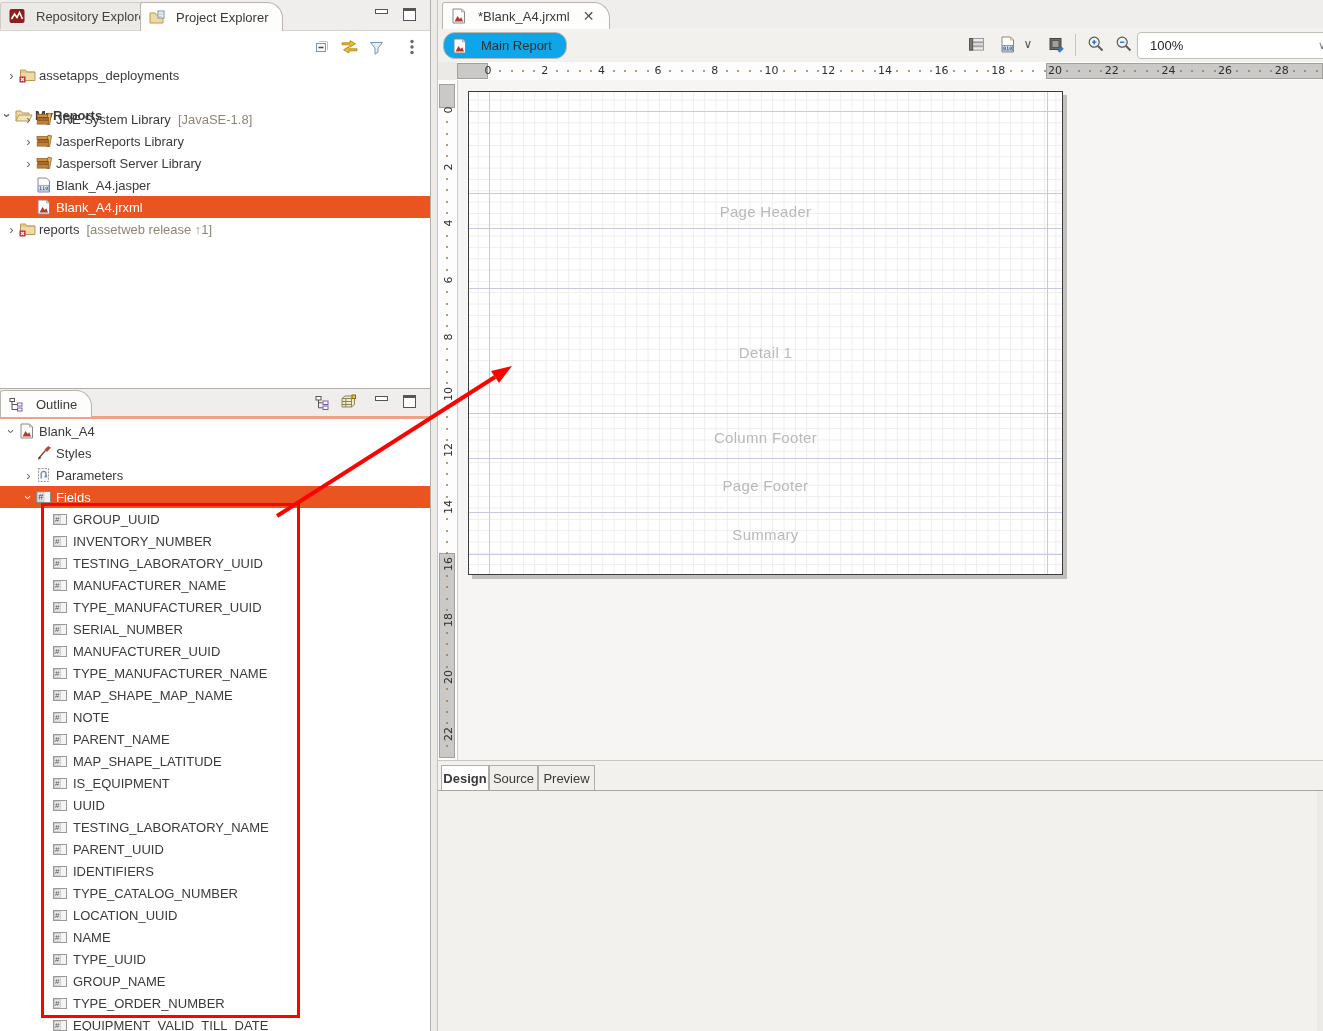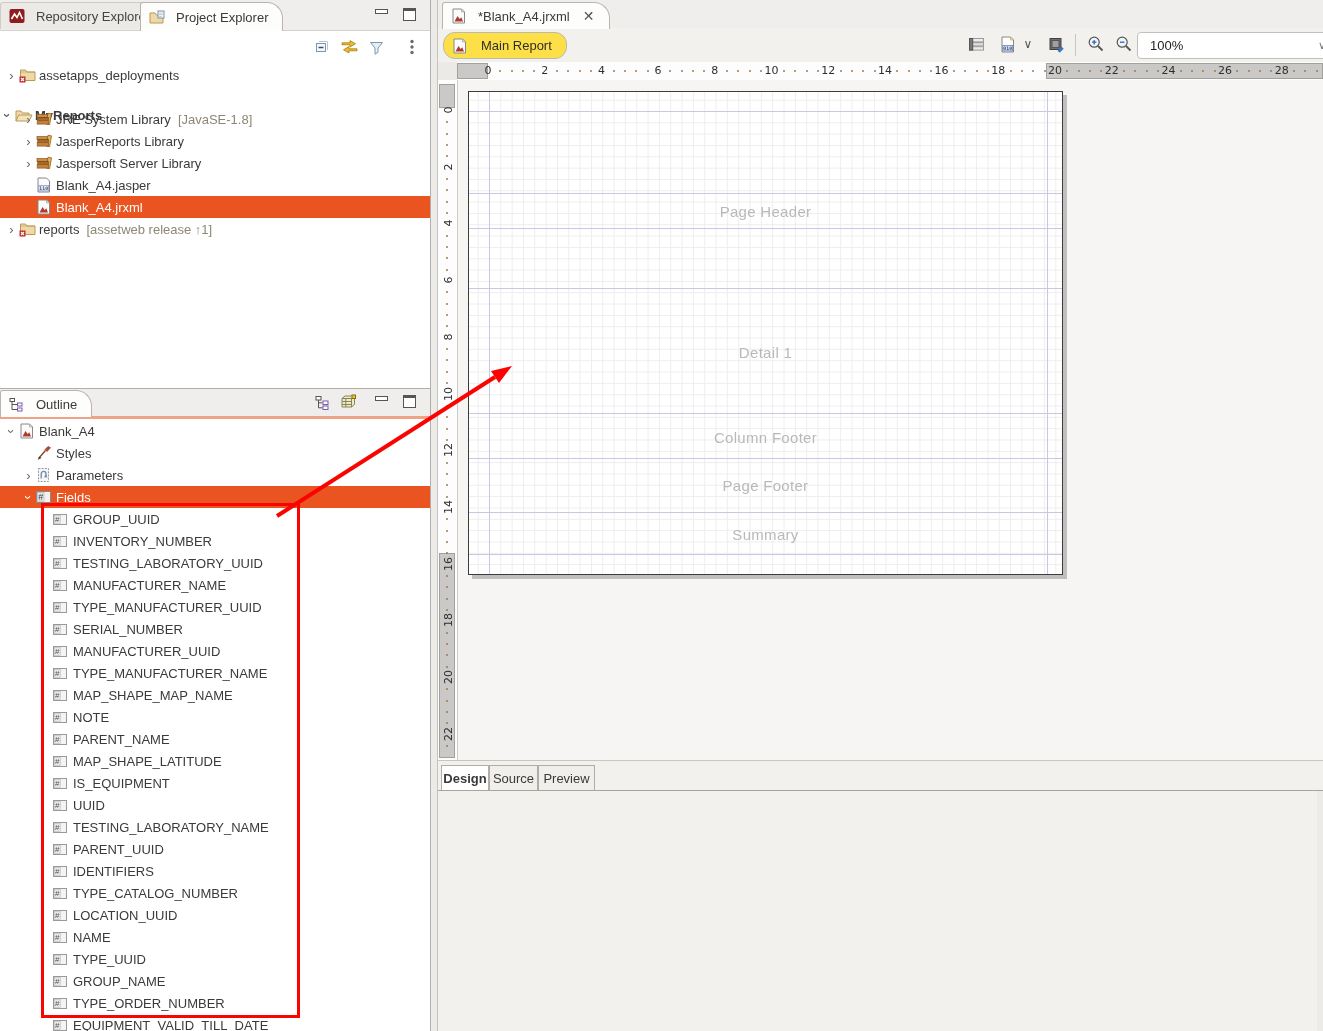--- a/index.html
+++ b/index.html
@@ -26,21 +26,21 @@
          font-size:13px;line-height:1;}
   .twist.open{transform:rotate(90deg);}
   .sel .twist{color:#fff;}
   .ticon{width:20px;min-width:20px;display:inline-flex;align-items:center;}
   .tsuffix{color:#8d8774;margin-left:7px;}
   
   .tbicon{position:absolute;display:flex;align-items:center;justify-content:center;cursor:pointer;}
   .salmon{position:absolute;height:3px;background:#efa285;}
   
   .mainbtn{position:absolute;display:flex;align-items:center;gap:9px;padding:0 14px 0 8px;
-           background:#fde047;border:1px solid #bcb8b2;border-radius:12px;height:25px;color:#2f2f2f;cursor:pointer;}
+           background:#0ea5e9;border:1px solid #bcb8b2;border-radius:12px;height:25px;color:#2f2f2f;cursor:pointer;}
   .combo{position:absolute;background:#fff;border:1px solid #c3bfb9;border-radius:4px;
          display:flex;align-items:center;padding-left:12px;color:#222;}
   .ruler{background:#fdfdfd;}
   .rgray{position:absolute;background:#cac9c7;border:1px solid #a3a19d;box-sizing:border-box;}
   .rlabel{position:absolute;top:2px;transform:translateX(-50%);font-family:"DejaVu Sans",sans-serif;
           font-size:11px;color:#2e2e2e;}
   .rdot{position:absolute;width:2px;height:2px;border-radius:50%;background:#9c7a4a;}
   .vlabel{position:absolute;left:0;width:19px;height:16px;display:flex;align-items:center;justify-content:center;
           transform:rotate(-90deg);font-family:"DejaVu Sans",sans-serif;font-size:11px;color:#2e2e2e;}
   .page{position:absolute;left:468px;top:91px;width:593px;height:482px;background:#fff;

